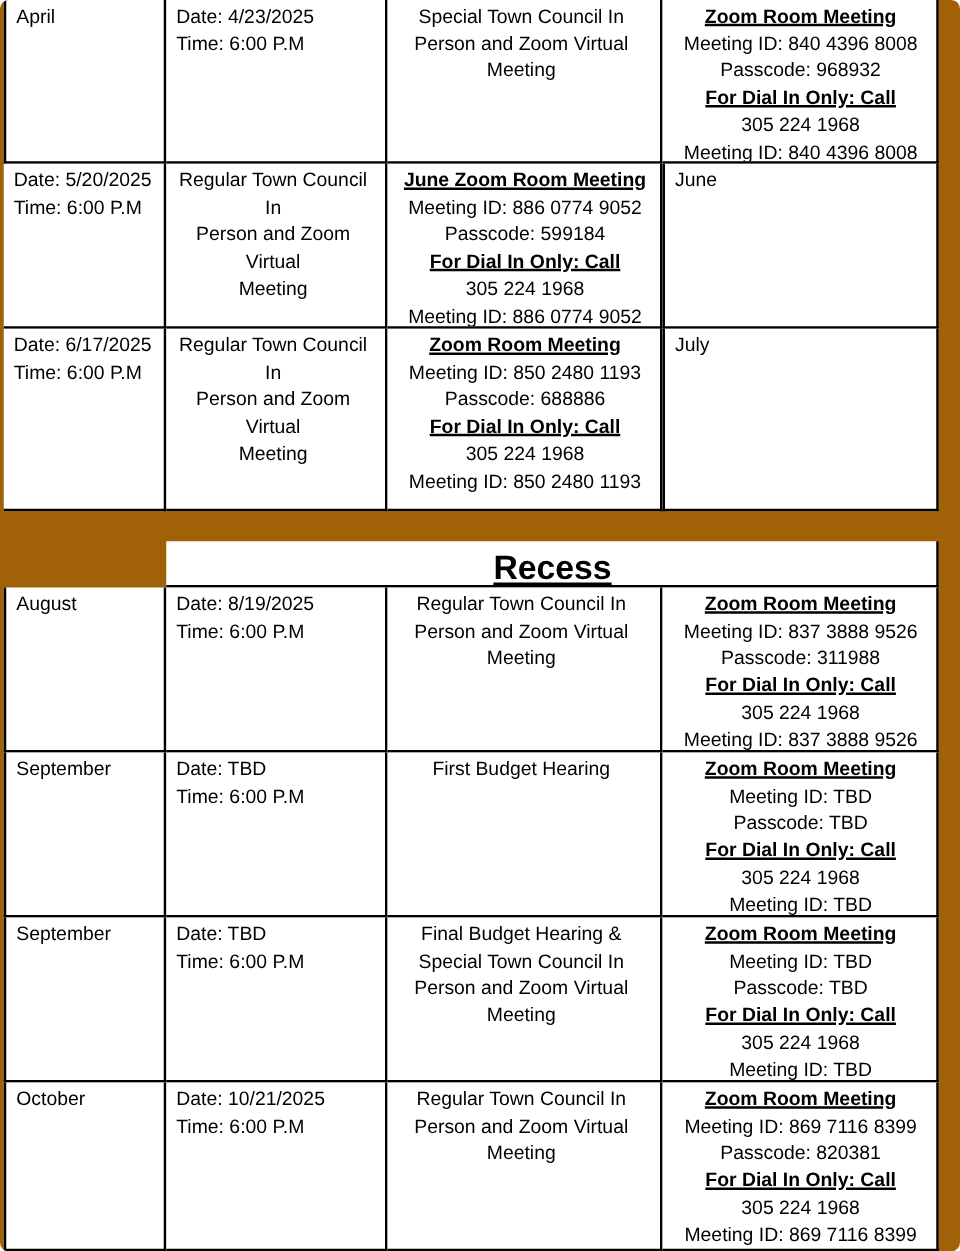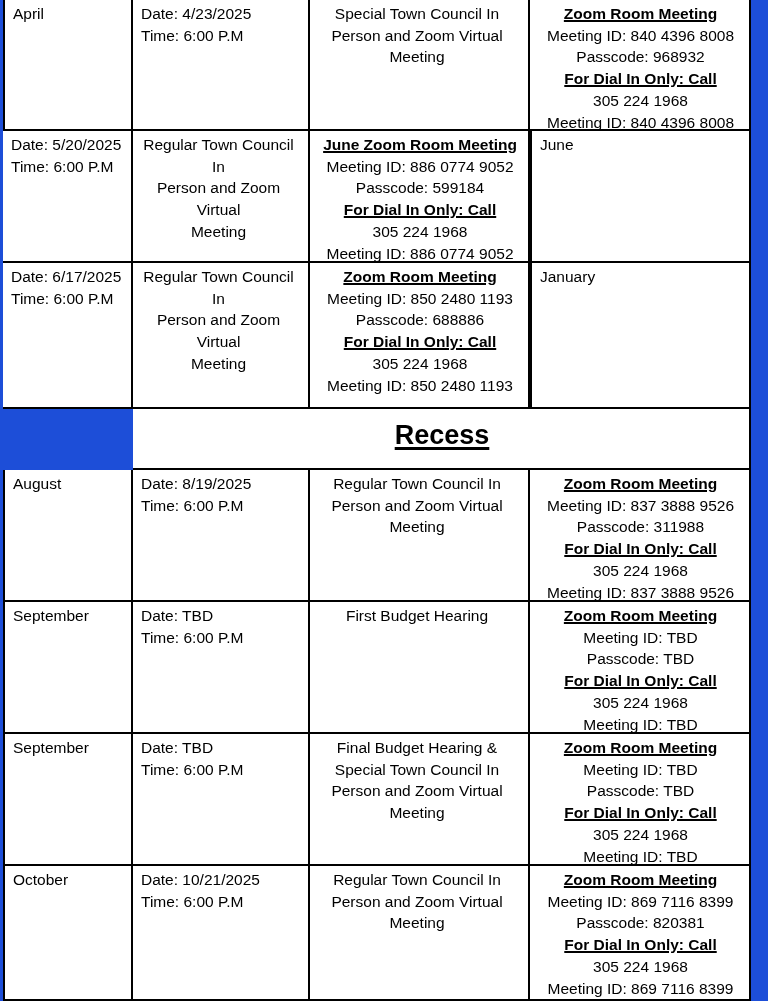--- a/index.html
+++ b/index.html
@@ -7,21 +7,22 @@
   body {
     font-family: "Liberation Sans", sans-serif;
     color: #000000;
     width: 768px;
   }
   #page {
     position: relative;
     width: 768px;
     height: 1001px;
     overflow: hidden;
-    background: #1d4ed8;
+    background: #a16207;
+    border-radius: 7px;
   }
   #schedule-table {
     position: absolute;
     left: 3px;
     top: 0;
     width: 748px;
     display: grid;
     grid-template-columns: 130px 177px 220px 221px;
     grid-template-rows: 131px 132px 146px 61px 132px 132px 132px 135px;
   }
@@ -46,22 +47,23 @@
   .zoom-cell { }
   .zoom-line { white-space: nowrap; text-align: center; }
   .zoom-line.heading {
     font-weight: bold;
     text-decoration: underline;
     text-decoration-thickness: 1.5px;
   }
   .recess-cell {
     grid-column: 2 / 5;
     display: flex;
-    align-items: flex-start;
+    align-items: center;
     justify-content: center;
+    margin-top: 24px;
   }
   .recess-label {
     font-size: 27px;
     font-weight: bold;
     line-height: 34px;
     margin-top: 6px;
     text-decoration: underline;
     text-decoration-thickness: 2.5px;
     text-underline-offset: 3px;
   }
@@ -116,21 +118,21 @@
 Meeting</div>
       <div class="cell zoom-cell">
         <div class="zoom-line heading">Zoom Room Meeting</div>
         <div class="zoom-line">Meeting ID: 850 2480 1193</div>
         <div class="zoom-line">Passcode: 688886</div>
         <div class="zoom-line heading">For Dial In Only: Call</div>
         <div class="zoom-line">305 224 1968</div>
         <div class="zoom-line">Meeting ID: 850 2480 1193</div>
       </div>
       <div class="cell first-col month-cell">
-        <div>January</div>
+        <div>July</div>
       </div>
       <div class="cell recess-cell">
         <div class="recess-label">Recess</div>
       </div>
       <div class="cell first-col month-cell">
         <div>August</div>
       </div>
       <div class="cell datetime-cell">
         <div>Date: 8/19/2025</div>
         <div>Time: 6:00 P.M</div>

